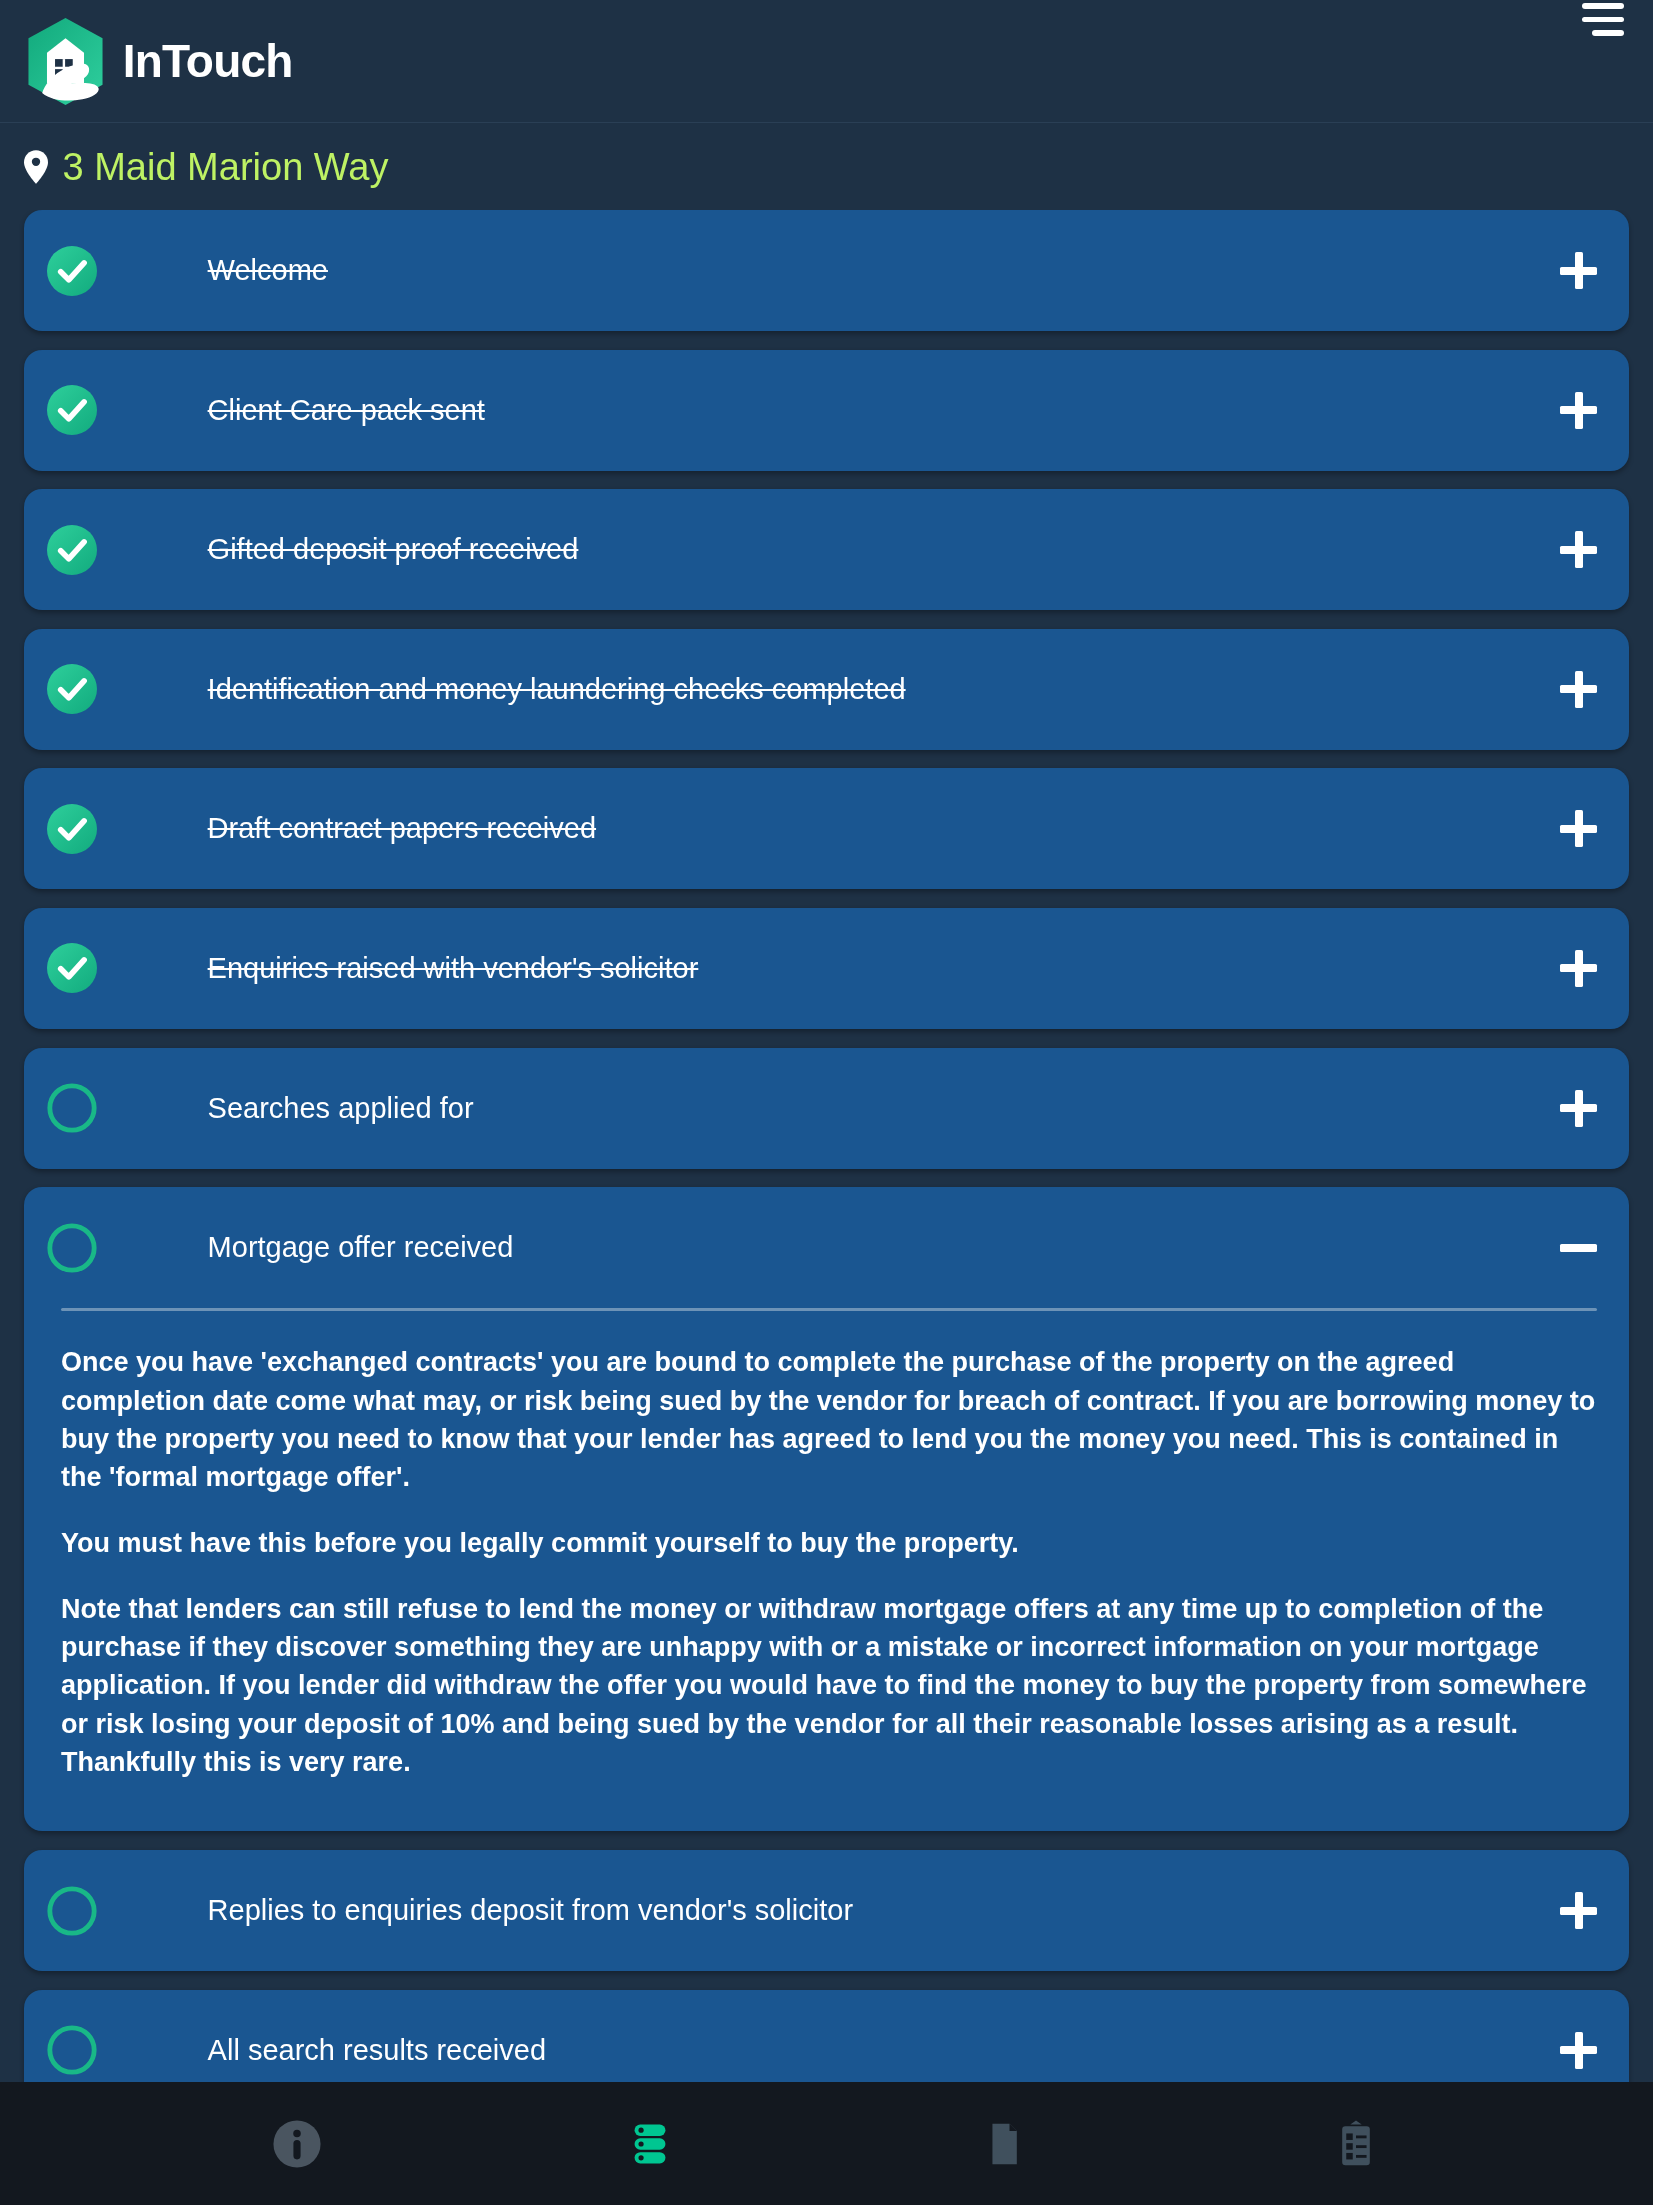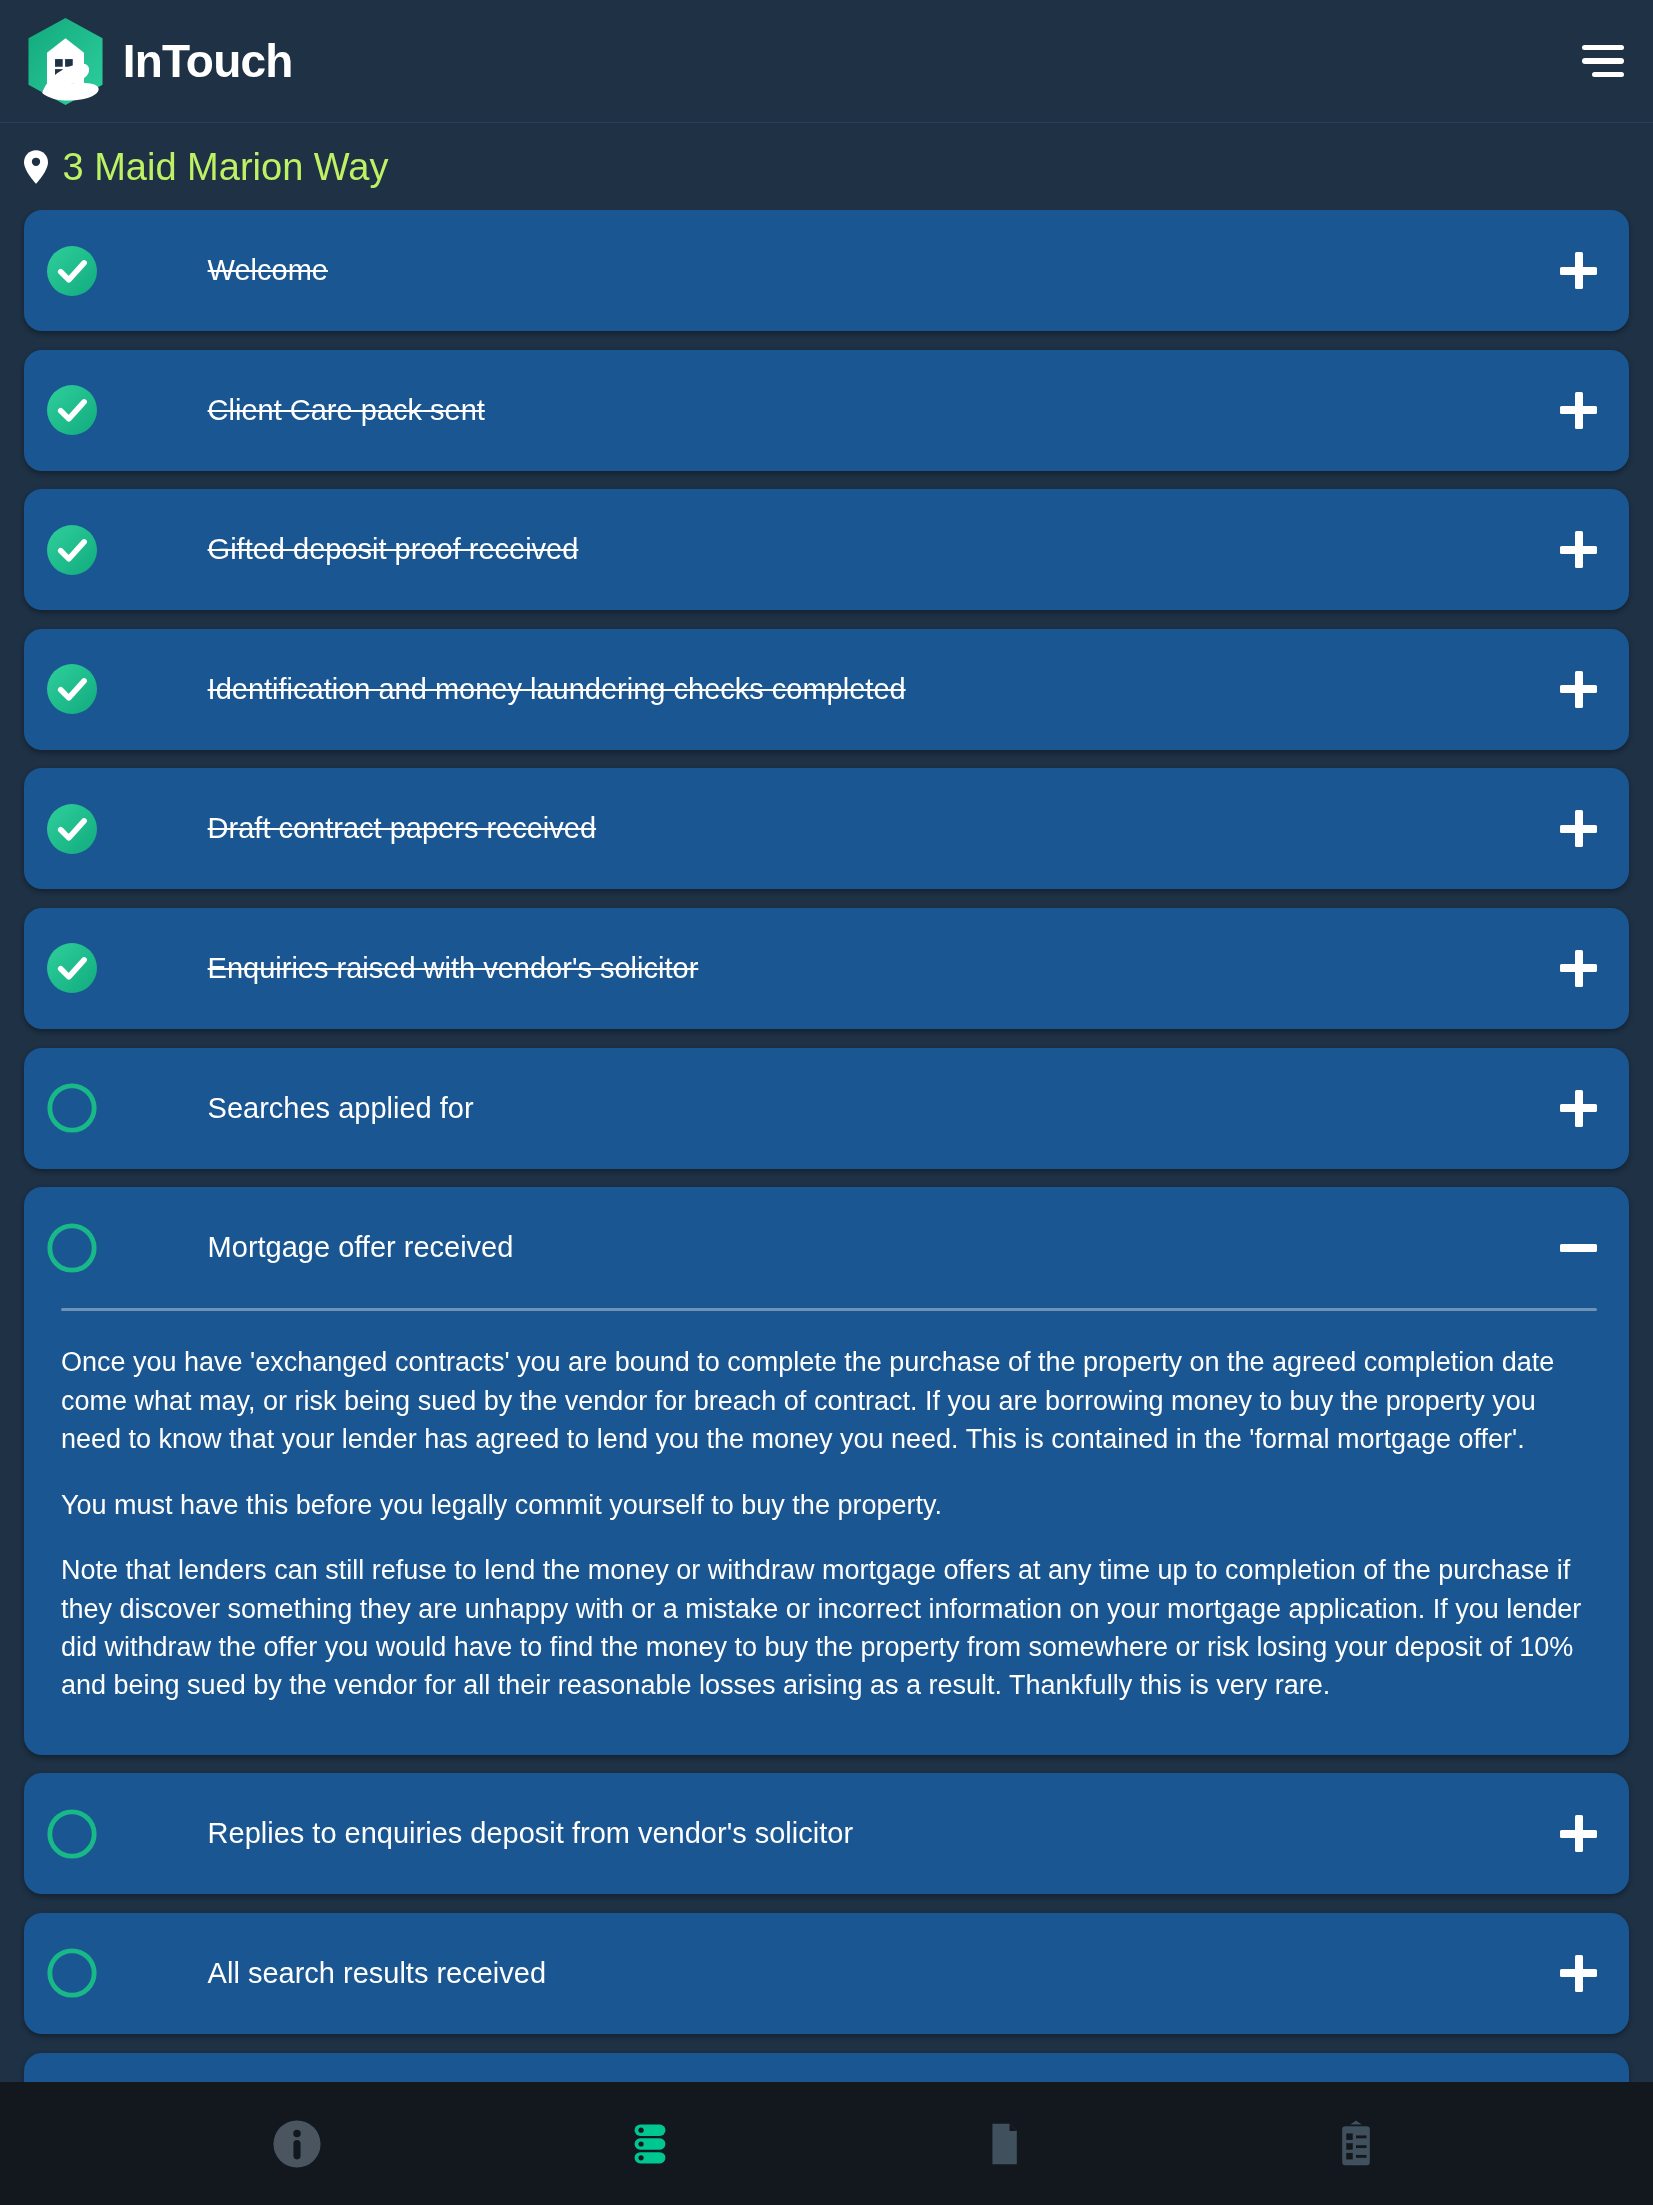--- a/index.html
+++ b/index.html
@@ -21,21 +21,20 @@
     flex-direction: column;
   }
 
   
   .top-header {
     height: 123px;
     flex: 0 0 123px;
     background: #1e3145;
     border-bottom: 1.6px solid #2a3f55;
     display: flex;
-    align-items: center;
     justify-content: space-between;
     padding: 0 29px 0 18px;
   }
 
   .brand {
     display: flex;
     align-items: center;
     gap: 9.7px;
   }
 
@@ -139,21 +138,21 @@
   .toggle-icon .bar-h,
   .toggle-icon .bar-v {
     position: absolute;
     background: #ffffff;
     border-radius: 1.6px;
   }
   .toggle-icon .bar-h { left: 0; top: 14.5px; width: 37px; height: 8px; }
   .toggle-icon .bar-v { top: 0; left: 14.5px; width: 8px; height: 37px; }
 
   
-  .task-body { padding: 0 32px 34px 37px; }
+  .task-body { padding: 0 32px 34px 37px; font-weight: bold; }
 
   .task-divider {
     height: 3.2px;
     background: #6d93b7;
     border-radius: 1.6px;
     margin: 0 0 32px 0;
   }
 
   .task-body p {
     font-size: 27px;

